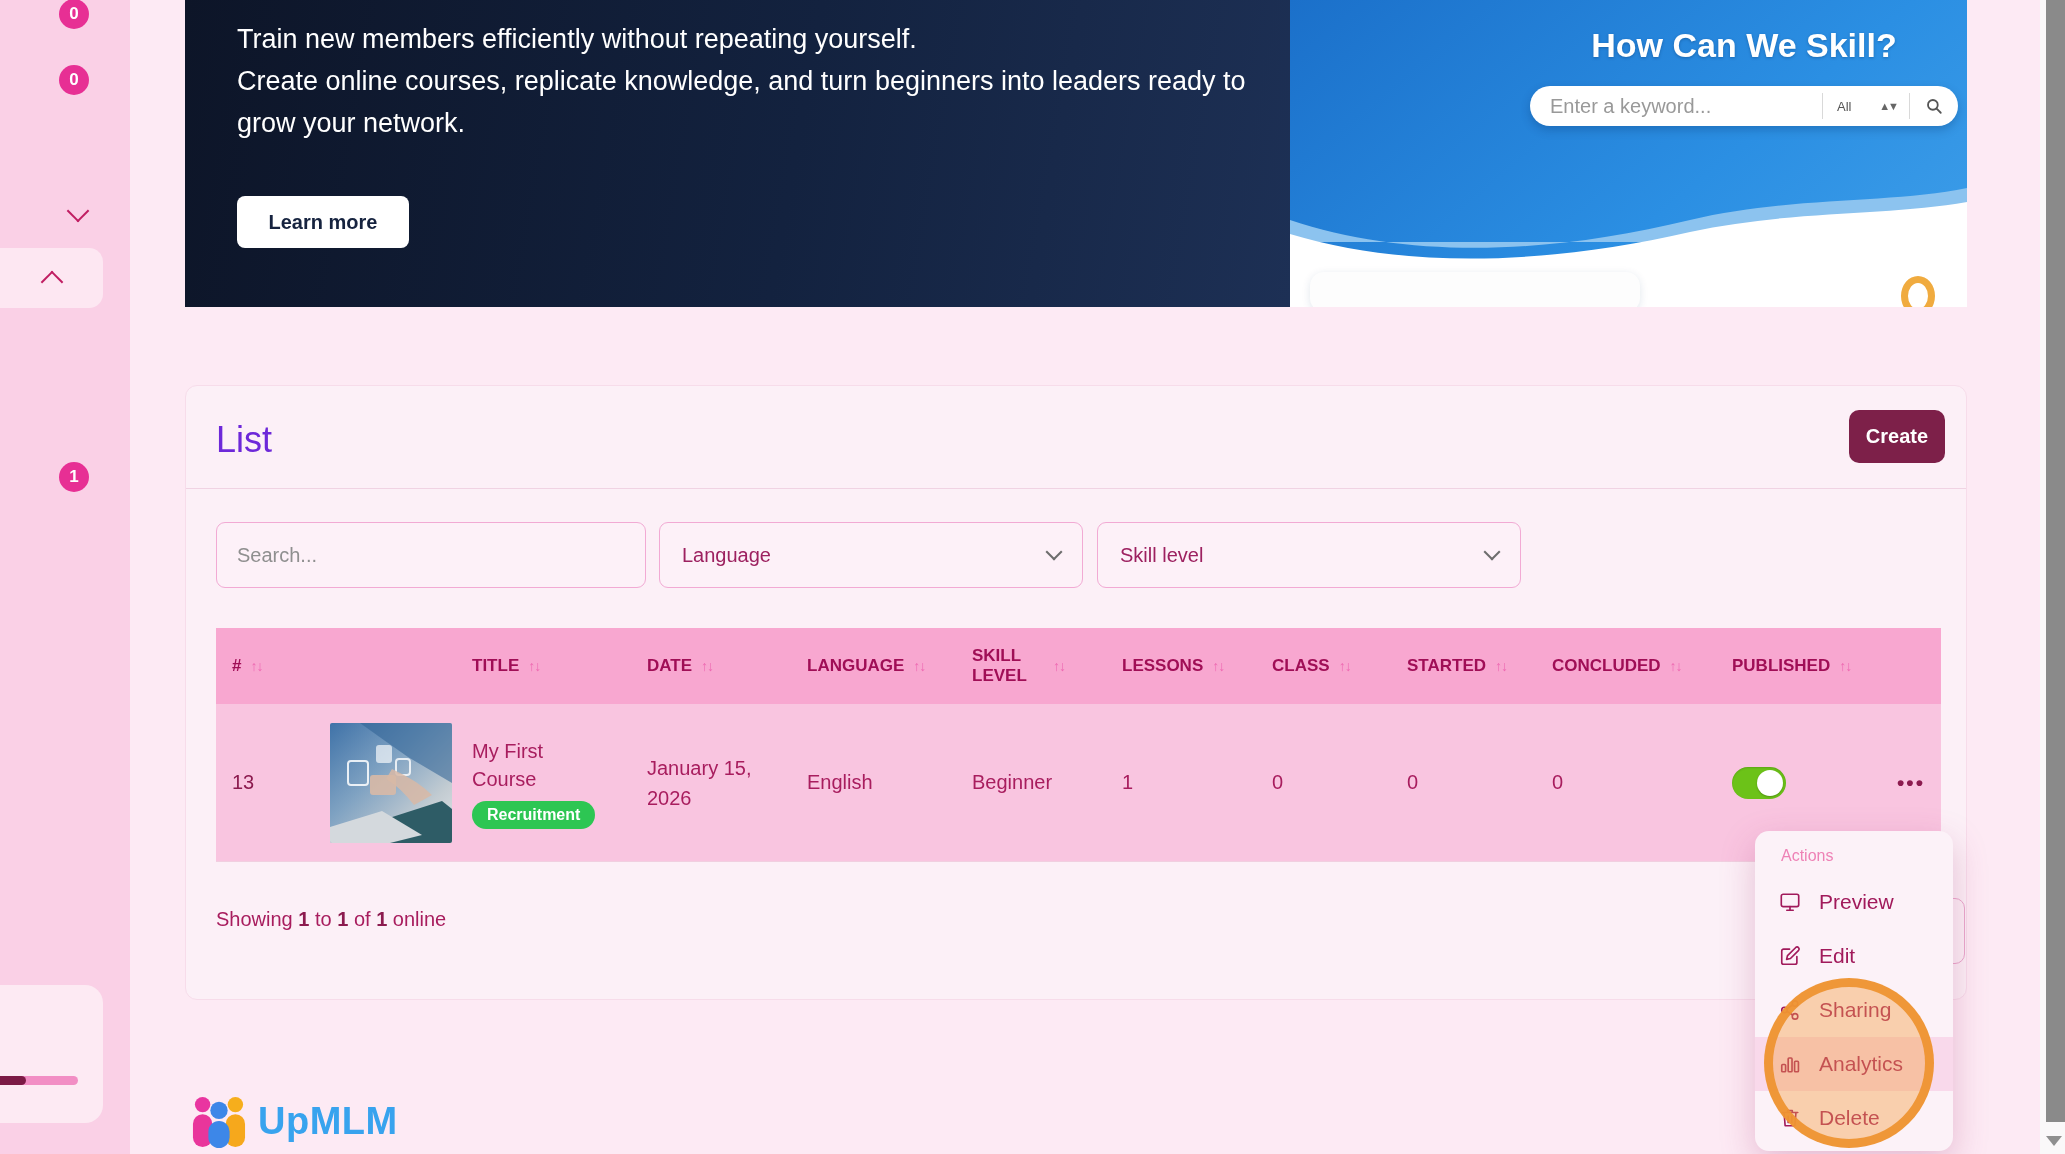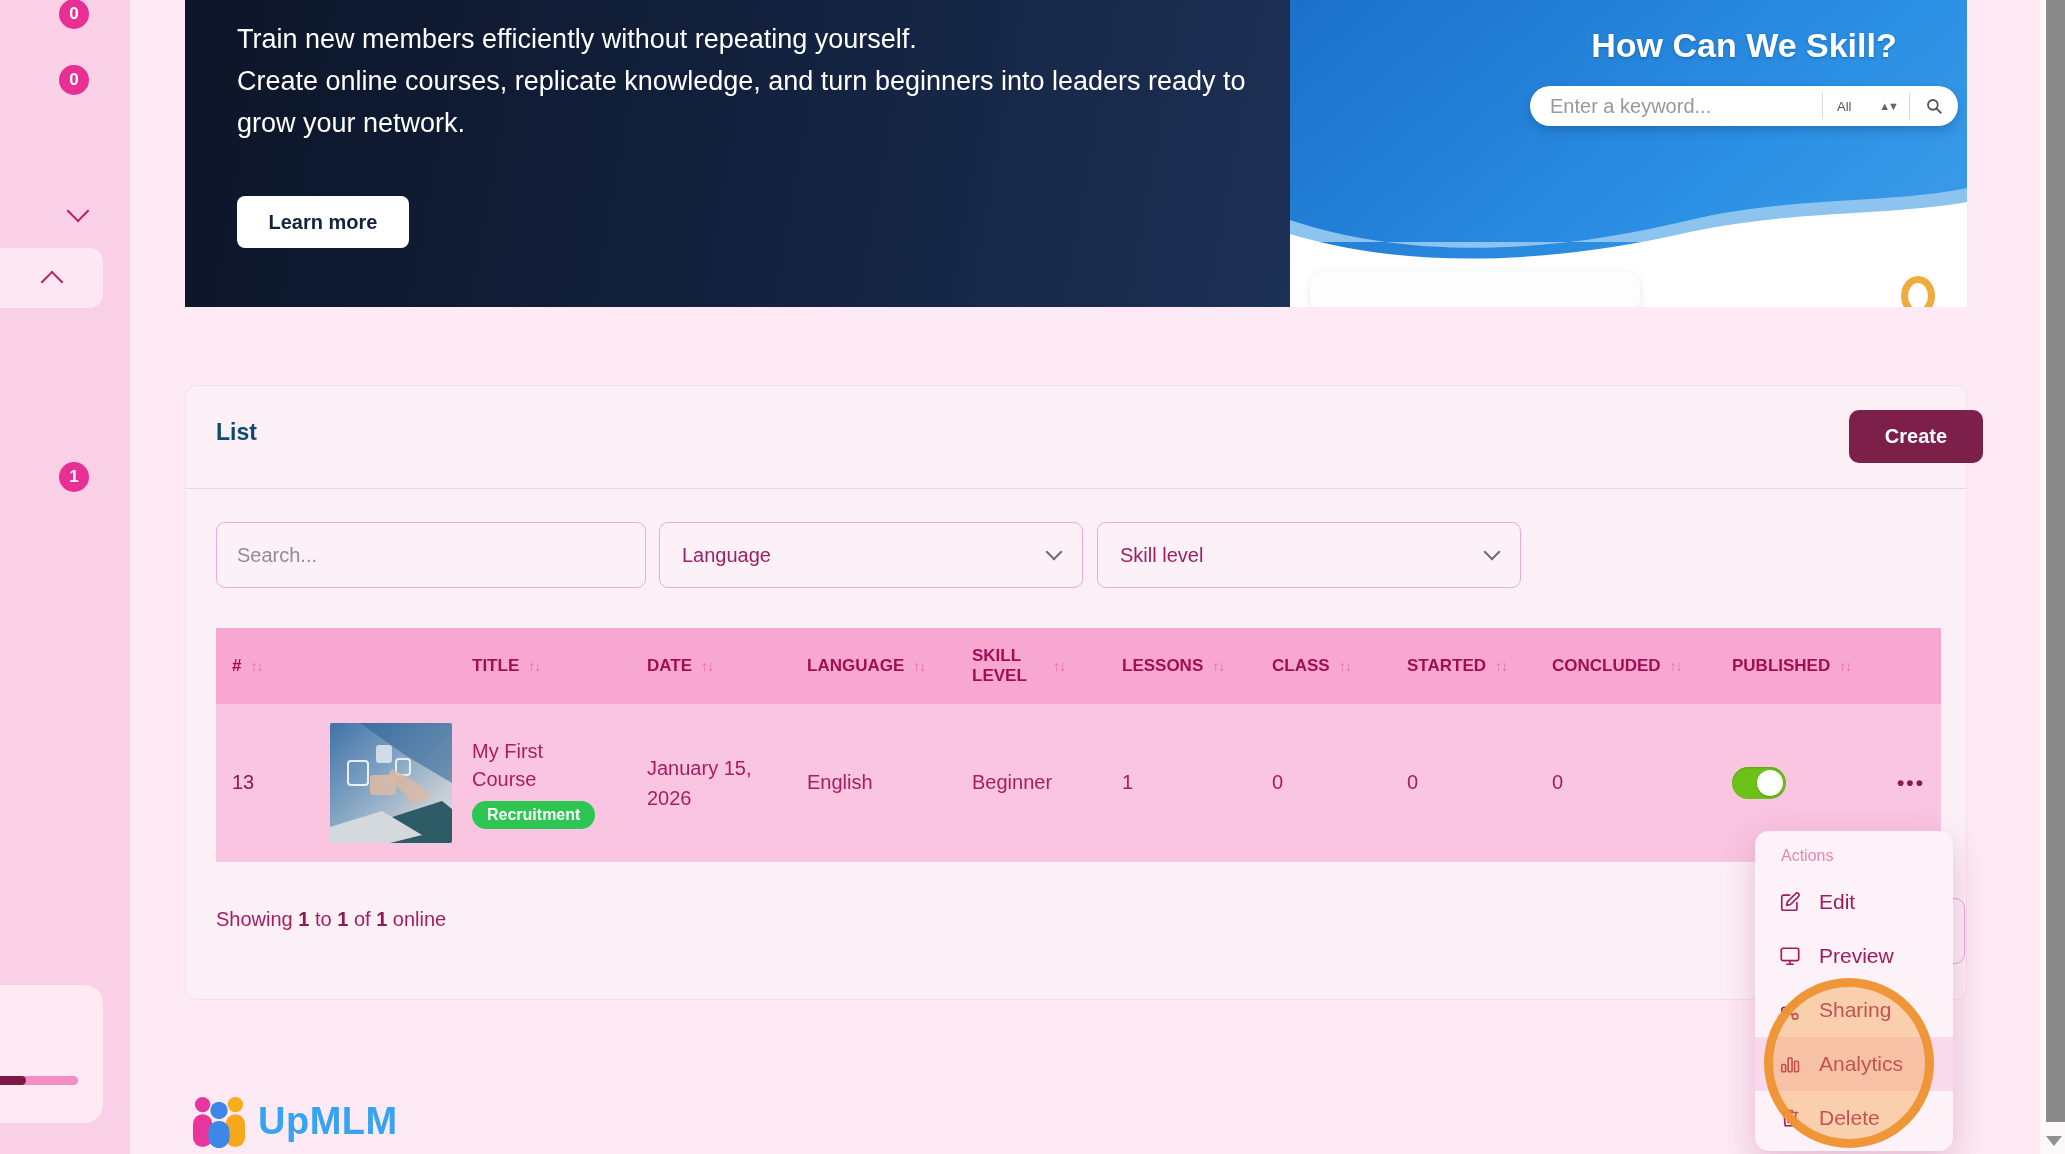--- a/index.html
+++ b/index.html
@@ -47,22 +47,22 @@
   .help-mag { width:48px; display:flex; align-items:center; justify-content:center; }
   .wave-svg { position:absolute; left:0; bottom:0; width:677px; height:125px; }
   .help-card { position:absolute; left:20px; top:272px; width:330px; height:40px; background:#fdfdfd;
     border-radius:14px; box-shadow:0 2px 8px rgba(0,60,110,.12); }
   .help-c-glyph { position:absolute; right:32px; top:276px; width:34px; height:40px;
     border:7px solid #f0ab3f; border-radius:50%; background:transparent; }
 
   
   .list-card { position:absolute; left:185px; top:385px; width:1782px; height:615px; background:#fcf0f7;
     border:1px solid #f7dcea; border-radius:12px; }
-  .list-title { position:absolute; left:30px; top:33px; font-size:23px; font-weight:bold; color:#0c4a6e; }
-  .create-btn { position:absolute; left:1663px; top:24px; width:134px; height:53px; background:#7d2049; color:#fff;
+  .list-title { position:absolute; left:30px; top:33px; font-size:36px; font-weight:normal; color:#6d28d9; }
+  .create-btn { position:absolute; left:1663px; top:24px; width:96px; height:53px; background:#7d2049; color:#fff;
     border:none; border-radius:10px; font-weight:bold; font-size:20px; display:flex; align-items:center; justify-content:center; cursor:pointer; }
   .card-divider { position:absolute; left:0; top:102px; width:100%; height:1px; background:#f0d3e3; }
 
   .filter { position:absolute; top:136px; height:66px; border:1.5px solid #f2aad4; border-radius:9px; background:#fdf1f8; }
   .filter-search { left:30px; width:430px; }
   .filter-search input { width:100%; height:100%; border:none; outline:none; background:transparent; padding:0 20px;
     font-size:20px; color:#6b6b6b; font-family:"Liberation Sans", sans-serif; }
   .filter-search input::placeholder { color:#8f8f8f; }
   .filter-select { display:flex; align-items:center; justify-content:space-between; padding:0 22px; cursor:pointer; }
   .filter-select .sel-label { font-size:20px; color:#9d2160; }
@@ -307,31 +307,31 @@
     <circle cx="30" cy="17" r="9" fill="#3d87e8"></circle>
     <rect x="19" y="28" width="22" height="28" rx="11" fill="#3d87e8"></rect>
   </svg>
   <span class="brand-text">UpMLM</span>
 </div>
 
 <div class="action-menu">
   <div class="menu-label">Actions</div>
   <div class="menu-item">
     <svg viewBox="0 0 24 24">
+      <rect x="2.5" y="3.5" width="19" height="13.5" rx="2"></rect>
+      <path d="M8.5 21h7M12 17v4"></path>
+    </svg>
+    <span>Preview</span>
+  </div>
+  <div class="menu-item">
+    <svg viewBox="0 0 24 24">
       <path d="M11.5 4.5H5a2 2 0 0 0-2 2V19a2 2 0 0 0 2 2h12.5a2 2 0 0 0 2-2v-6.5"></path>
       <path d="M18.3 2.7a2.2 2.2 0 0 1 3.1 3.1L12.5 14.7 8.3 15.7l1-4.2z"></path>
     </svg>
     <span>Edit</span>
-  </div>
-  <div class="menu-item">
-    <svg viewBox="0 0 24 24">
-      <rect x="2.5" y="3.5" width="19" height="13.5" rx="2"></rect>
-      <path d="M8.5 21h7M12 17v4"></path>
-    </svg>
-    <span>Preview</span>
   </div>
   <div class="menu-item">
     <svg viewBox="0 0 24 24">
       <circle cx="17.5" cy="5" r="3"></circle>
         <circle cx="6" cy="12" r="3"></circle>
         <circle cx="17.5" cy="19" r="3"></circle>
       <path d="M8.7 10.6 14.8 6.5M8.7 13.4l6.1 4.1"></path>
     </svg>
     <span>Sharing</span>
   </div>

